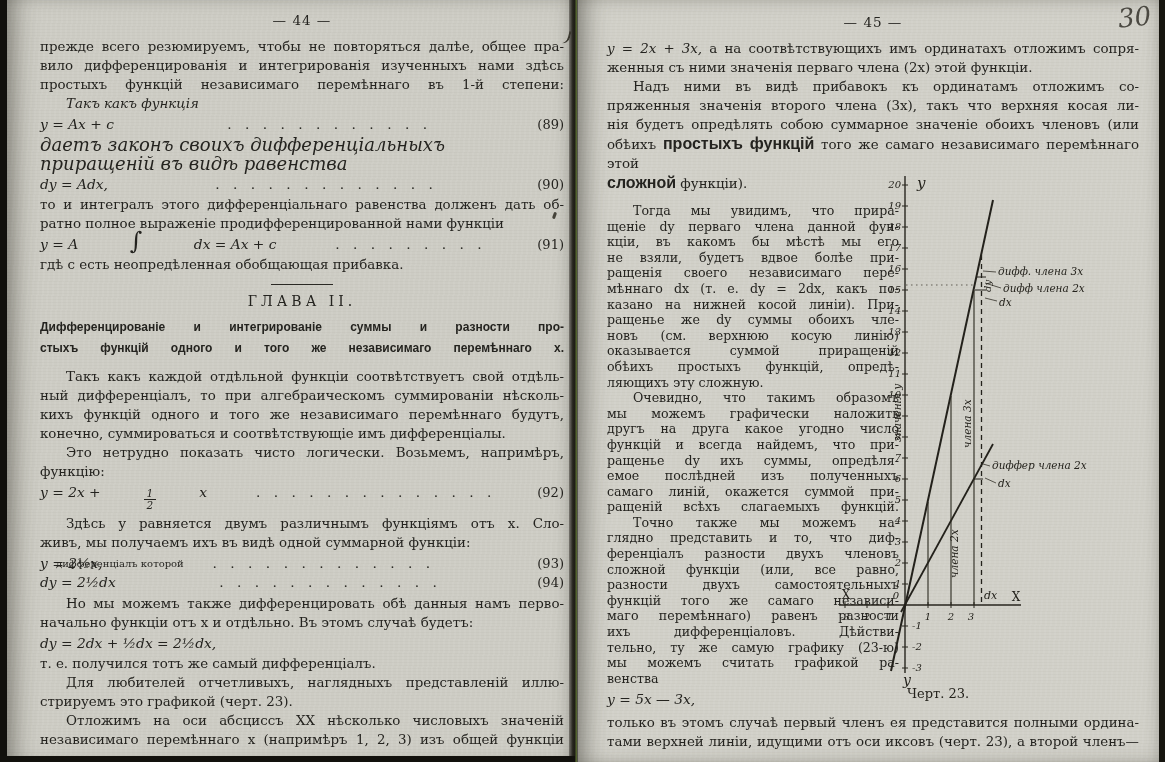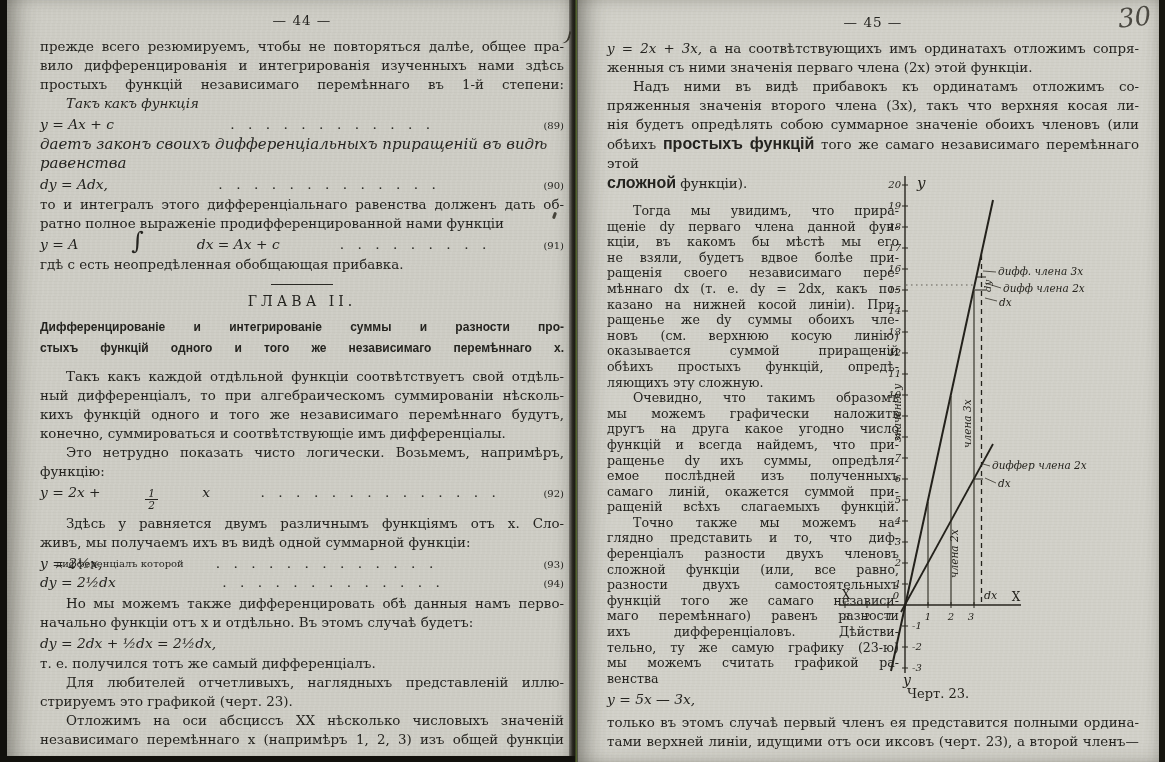--- a/index.html
+++ b/index.html
@@ -26,26 +26,26 @@
 
   .hdr{text-align:center;font-size:13.5px;letter-spacing:1px;margin-bottom:9px;}
   .t{font-size:13.4px;line-height:19px;text-align:justify;}
   .t>div{text-align:justify;text-align-last:justify;}
   .t:not(.jall)>div:last-child{text-align-last:left;}
   .ind>div:first-child{text-indent:26px;}
   .t2{font-size:12.6px;line-height:15.6px;width:292px;}
   .t2>div{text-align:justify;text-align-last:justify;}
   .t2:not(.jall)>div:last-child{text-align-last:left;}
   .itline{font-size:13.4px;line-height:19px;font-style:italic;text-indent:26px;}
-  .itline2{font-size:15px;line-height:19px;font-style:italic;}
+  .itline2{font-size:18px;line-height:19px;font-style:italic;}
 
   .eq{display:flex;justify-content:space-between;align-items:baseline;margin:3px 0;font-size:13.8px;}
   .f{font-style:italic;}
   .d{margin:0 5px 0 10px;letter-spacing:2px;word-spacing:5px;white-space:nowrap;color:#2a2924;}
-  .tag{font-size:10px;}
+  .tag{font-size:13px;}
   .int{font-size:24px;font-style:italic;line-height:0;vertical-align:-5px;margin:0 3px;}
   .frac{display:inline-flex;flex-direction:column;text-align:center;font-size:10.5px;
     line-height:11px;font-style:italic;vertical-align:-7px;margin:0 4px;}
   .frac .fn{border-bottom:1px solid #24231f;padding:0 3px;}
   .eqrow93{position:relative;margin:2px 0;}
   .side-label{position:absolute;left:16px;top:3px;font-size:10px;}
 
   .rule{width:62px;border-top:1.2px solid #2a2924;margin:10px auto 8px auto;}
   .chapter{text-align:center;font-size:14px;letter-spacing:4px;margin:4px 0 8px 0;}
   .heading{font-family:"Liberation Sans",sans-serif;font-weight:bold;font-size:12px;line-height:21px;}

